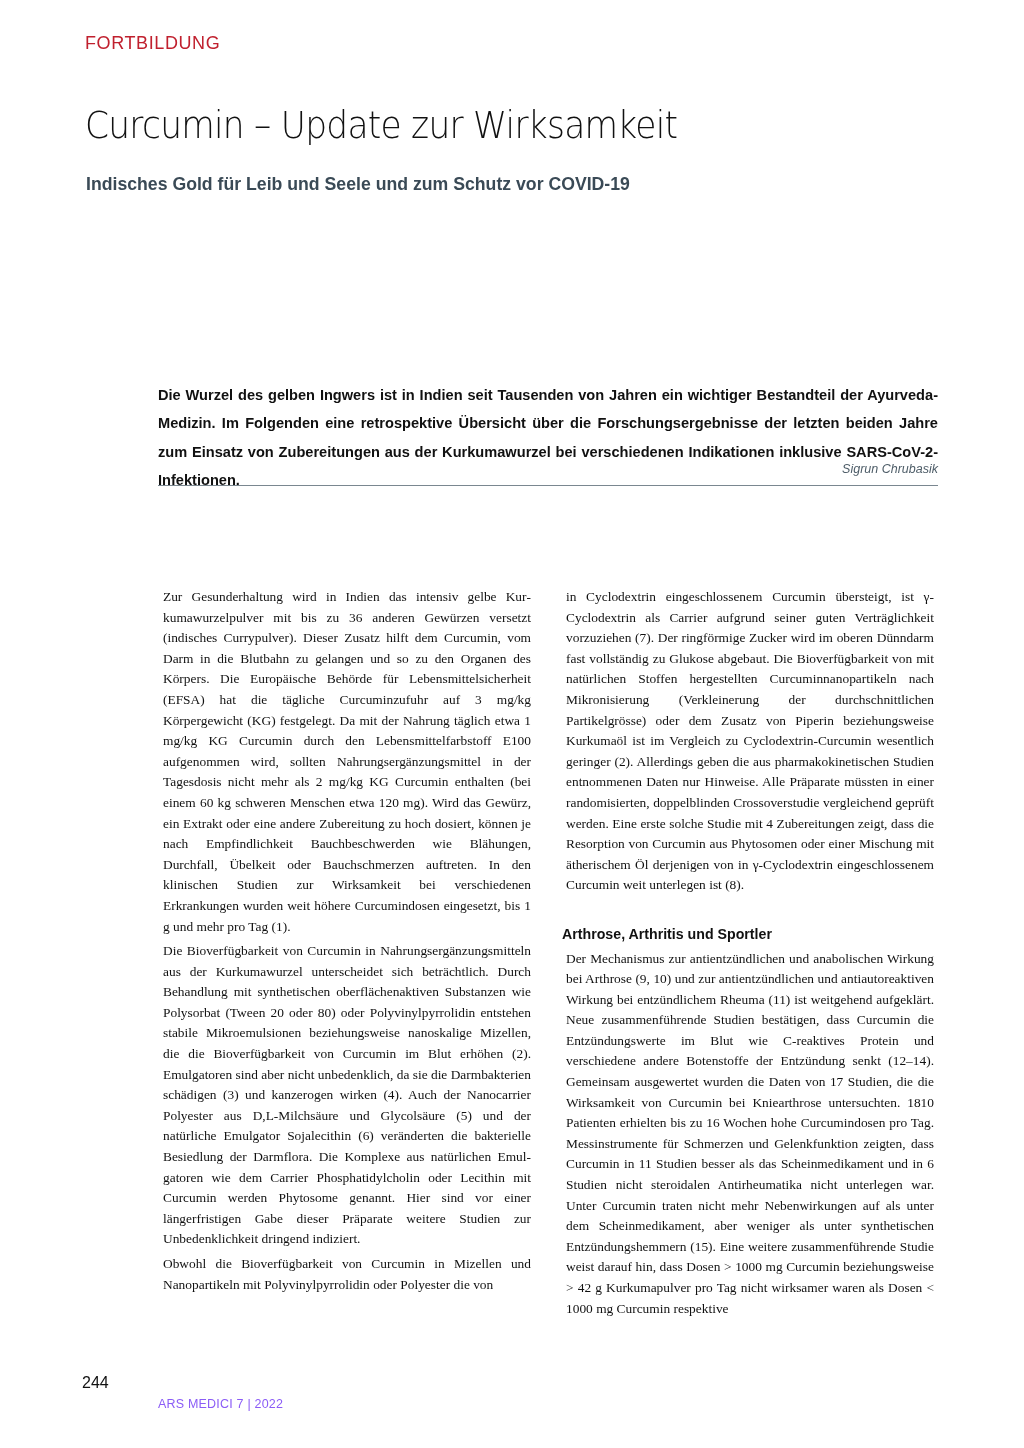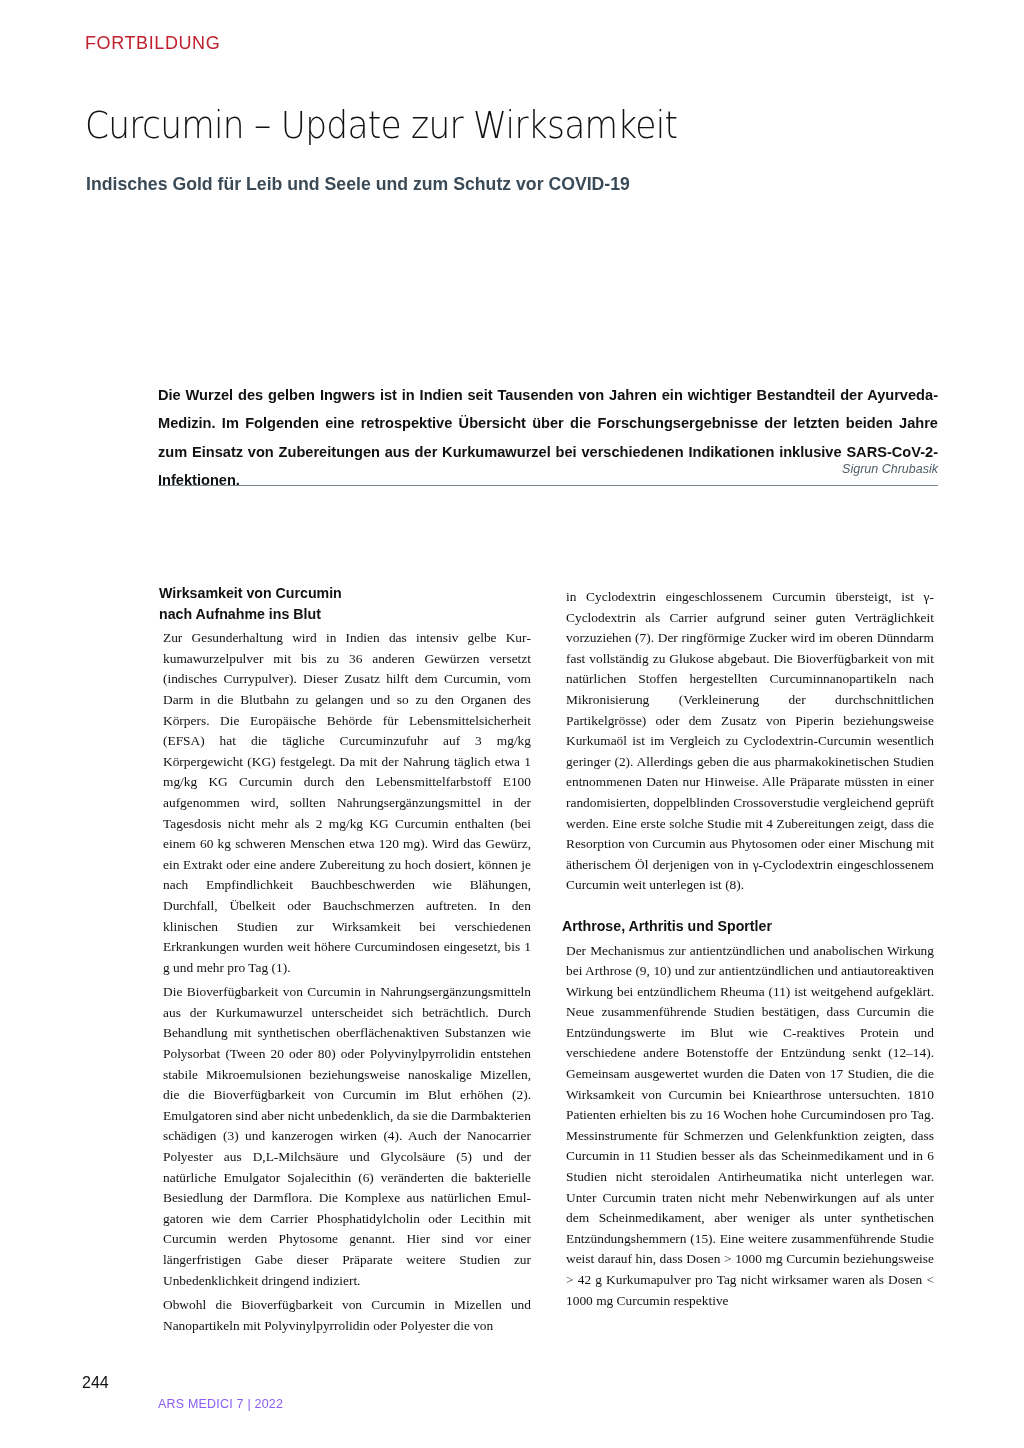--- a/index.html
+++ b/index.html
@@ -61,21 +61,21 @@
     .col.right { left: 562px; }
     .col p { margin: 4px; }
     .col h3 {
       margin: 0;
       font-family: "Liberation Sans", sans-serif;
       font-weight: bold;
       font-size: 14.2px; line-height: 20.6px;
       color: #111111;
       text-align: left;
     }
-    .col h3.spaced { margin-top: 20px; }
+    .col h3.spaced { margin-top: 28px; }
     .footer-page {
       position: absolute; left: 82px; top: 1374px;
       font-family: "Liberation Sans", sans-serif;
       font-size: 16px; color: #111111;
     }
     .footer-journal {
       position: absolute; left: 158px; top: 1397px;
       font-family: "Liberation Sans", sans-serif;
       font-size: 12.5px; color: #8b5cf6; letter-spacing: 0.2px;
     }
@@ -85,24 +85,20 @@
 
 <div class="section-label">FORTBILDUNG</div>
 <h1 class="title" style="margin:0;">Curcumin – Update zur Wirksamkeit</h1>
 <h2 class="subtitle" style="margin:0;">Indisches Gold für Leib und Seele und zum Schutz vor COVID-19</h2>
 
 <div class="lead">Die Wurzel des gelben Ingwers ist in Indien seit Tausenden von Jahren ein wichtiger Bestandteil der Ayurveda-Medizin. Im Folgenden eine retrospektive Übersicht über die Forschungsergebnisse der letz­ten beiden Jahre zum Einsatz von Zubereitungen aus der Kurkumawurzel bei verschiedenen Indikatio­nen inklusive SARS-CoV-2-Infektionen.</div>
 <div class="author">Sigrun Chrubasik</div>
 <div class="divider"></div>
 
 <div class="col left">
-  <h3>
-    <span>Wirksamkeit von Curcumin</span><br>
-    <span>nach Aufnahme ins Blut</span>
-  </h3>
   <p>Zur Gesunderhaltung wird in Indien das intensiv gelbe Kur­kumawurzelpulver mit bis zu 36 anderen Gewürzen versetzt (indisches Currypulver). Dieser Zusatz hilft dem Curcumin, vom Darm in die Blutbahn zu gelangen und so zu den Orga­nen des Körpers. Die Europäische Behörde für Lebensmittel­sicherheit (EFSA) hat die tägliche Curcuminzufuhr auf 3 mg/kg Körpergewicht (KG) festgelegt. Da mit der Nahrung täglich etwa 1 mg/kg KG Curcumin durch den Lebensmittelfarbstoff E100 aufgenommen wird, sollten Nahrungsergänzungsmittel in der Tagesdosis nicht mehr als 2 mg/kg KG Curcumin ent­halten (bei einem 60 kg schweren Menschen etwa 120 mg). Wird das Gewürz, ein Extrakt oder eine andere Zubereitung zu hoch dosiert, können je nach Empfindlichkeit Bauchbe­schwerden wie Blähungen, Durchfall, Übelkeit oder Bauch­schmerzen auftreten. In den klinischen Studien zur Wirksam­keit bei verschiedenen Erkrankungen wurden weit höhere Curcumindosen eingesetzt, bis 1 g und mehr pro Tag (1).</p>
   <p>Die Bioverfügbarkeit von Curcumin in Nahrungsergänzungs­mitteln aus der Kurkumawurzel unterscheidet sich beträcht­lich. Durch Behandlung mit synthetischen oberflächenaktiven Substanzen wie Polysorbat (Tween 20 oder 80) oder Polyvi­nylpyrrolidin entstehen stabile Mikroemulsionen beziehungs­weise nanoskalige Mizellen, die die Bioverfügbarkeit von Curcumin im Blut erhöhen (2). Emulgatoren sind aber nicht unbedenklich, da sie die Darmbakterien schädigen (3) und kanzerogen wirken (4). Auch der Nanocarrier Polyester aus D,L-Milchsäure und Glycolsäure (5) und der natürliche Emulgator Sojalecithin (6) veränderten die bakterielle Be­siedlung der Darmflora. Die Komplexe aus natürlichen Emul­gatoren wie dem Carrier Phosphatidylcholin oder Lecithin mit Curcumin werden Phytosome genannt. Hier sind vor ei­ner längerfristigen Gabe dieser Präparate weitere Studien zur Unbedenklichkeit dringend indiziert.</p>
   <p>Obwohl die Bioverfügbarkeit von Curcumin in Mizellen und Nanopartikeln mit Polyvinylpyrrolidin oder Polyester die von</p>
 </div>
 
 <div class="col right">
   <p>in Cyclodextrin eingeschlossenem Curcumin übersteigt, ist γ-Cyclodextrin als Carrier aufgrund seiner guten Verträglich­keit vorzuziehen (7). Der ringförmige Zucker wird im oberen Dünndarm fast vollständig zu Glukose abgebaut. Die Biover­fügbarkeit von mit natürlichen Stoffen hergestellten Curcu­minnanopartikeln nach Mikronisierung (Verkleinerung der durchschnittlichen Partikelgrösse) oder dem Zusatz von Pi­perin beziehungsweise Kurkumaöl ist im Vergleich zu Cyclo­dextrin-Curcumin wesentlich geringer (2). Allerdings geben die aus pharmakokinetischen Studien entnommenen Daten nur Hinweise. Alle Präparate müssten in einer randomisier­ten, doppelblinden Crossoverstudie vergleichend geprüft wer­den. Eine erste solche Studie mit 4 Zubereitungen zeigt, dass die Resorption von Curcumin aus Phytosomen oder einer Mischung mit ätherischem Öl derjenigen von in γ-Cyclodextrin eingeschlossenem Curcumin weit unterlegen ist (8).</p>
   <h3 class="spaced">Arthrose, Arthritis und Sportler</h3>
   <p>Der Mechanismus zur antientzündlichen und anabolischen Wirkung bei Arthrose (9, 10) und zur antientzündlichen und antiautoreaktiven Wirkung bei entzündlichem Rheuma (11) ist weitgehend aufgeklärt. Neue zusammenführende Studien bestätigen, dass Curcumin die Entzündungswerte im Blut wie C-reaktives Protein und verschiedene andere Botenstoffe der Entzündung senkt (12–14). Gemeinsam ausgewertet wurden die Daten von 17 Studien, die die Wirksamkeit von Curcumin bei Kniearthrose untersuchten. 1810 Patienten erhielten bis zu 16 Wochen hohe Curcumindosen pro Tag. Messinstrumente für Schmerzen und Gelenkfunktion zeigten, dass Curcumin in 11 Studien besser als das Scheinmedikament und in 6 Studien nicht steroidalen Antirheumatika nicht unterlegen war. Unter Curcumin traten nicht mehr Nebenwirkungen auf als unter dem Scheinmedikament, aber weniger als unter synthetischen Entzündungshemmern (15). Eine weitere zusammenführende Studie weist darauf hin, dass Dosen &gt; 1000 mg Curcumin beziehungsweise &gt; 42 g Kurkumapulver pro Tag nicht wirk­samer waren als Dosen &lt; 1000 mg Curcumin respektive</p>
 </div>

